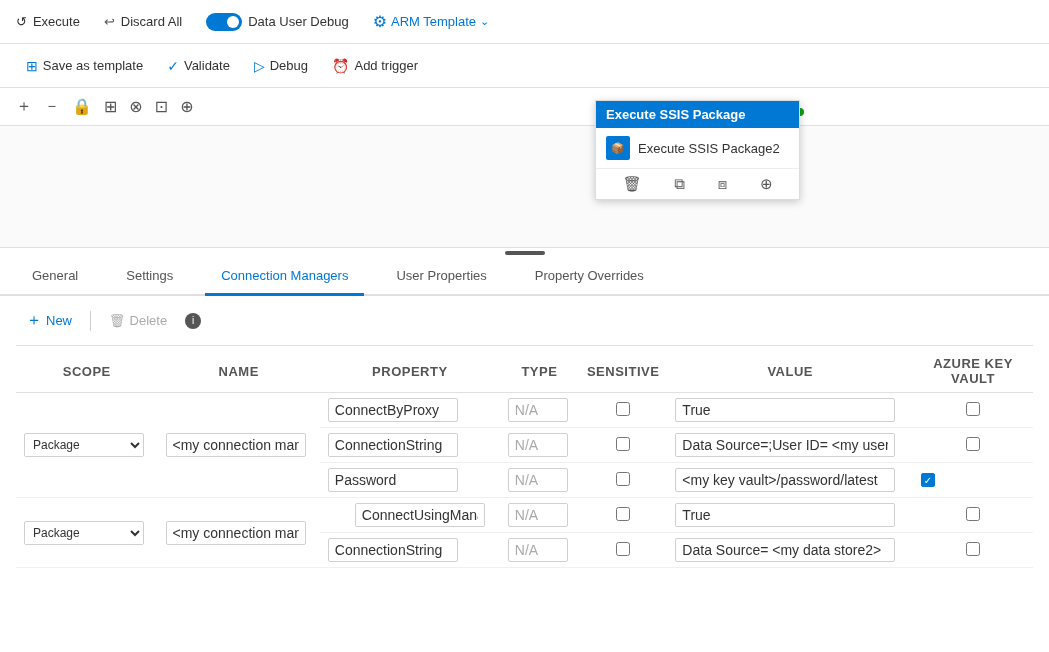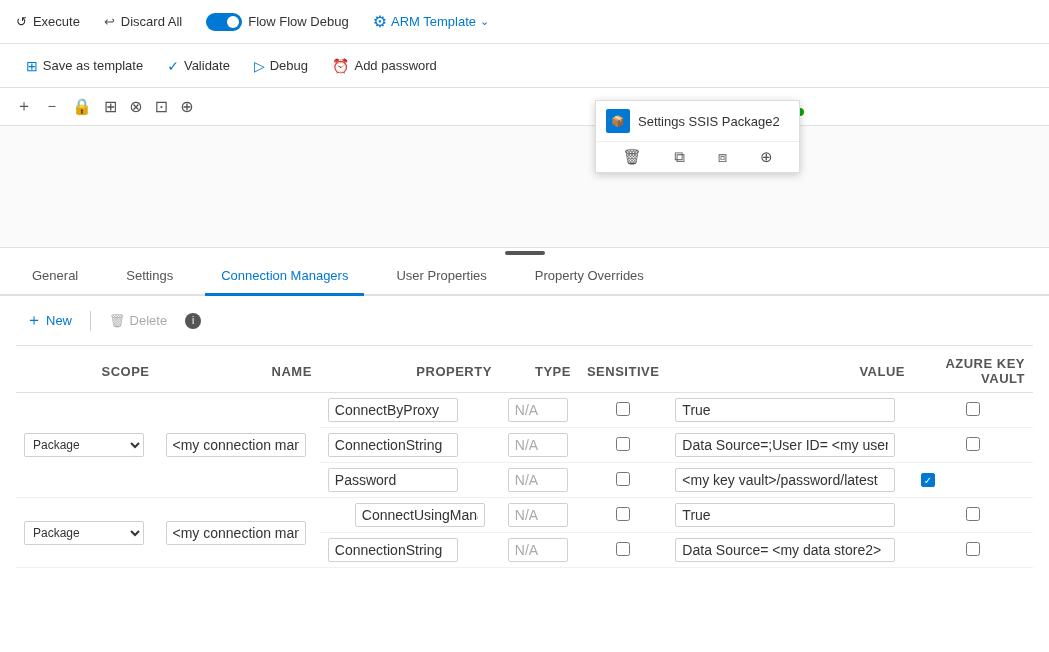--- a/index.html
+++ b/index.html
@@ -125,21 +125,21 @@
     .actions-sep { width: 1px; height: 20px; background: #ccc; }
     .info-icon {
       width: 16px; height: 16px; background: #555; border-radius: 50%;
       color: #fff; font-size: 10px; display: flex; align-items: center;
       justify-content: center; cursor: pointer;
     }
 
     
     .data-table { width: 100%; border-collapse: collapse; margin-top: 4px; }
     .data-table th {
-      text-align: right; padding: 6px 8px; font-size: 11px;
+      text-align: center; padding: 6px 8px; font-size: 11px;
       font-weight: 600; color: #555; text-transform: uppercase;
       border-bottom: 1px solid #e0e0e0; letter-spacing: 0.5px;
     }
     .data-table td { padding: 5px 8px; border-bottom: 1px solid #f0f0f0; vertical-align: middle; }
 
     .td-input {
       width: 100%; border: 1px solid #d0d0d0; padding: 3px 6px;
       font-size: 14px; color: #333; background: #fff; border-radius: 2px;
       outline: none;
     }
@@ -163,21 +163,21 @@
   <div class="top-bar-item">
     <span>↺</span>
     <span>Execute</span>
   </div>
   <div class="top-bar-item">
     <span style="color:#555;">↩</span>
     <span>Discard All</span>
   </div>
   <div class="top-bar-item">
     <div class="toggle-switch"></div>
-    <span>Flow Flow Debug</span>
+    <span>Data User Debug</span>
   </div>
   <div class="arm-template">
     <span style="font-size:16px; color:#0078d4;">⚙</span>
     <span>ARM Template</span>
     <span style="font-size:11px;">⌄</span>
   </div>
 </div>
 
 <div class="action-bar">
   <button class="action-btn">
@@ -187,40 +187,43 @@
   <button class="action-btn">
     <span style="font-size:14px; color:#0078d4;">✓</span>
     <span>Validate</span>
   </button>
   <button class="action-btn">
     <span style="font-size:14px; color:#0078d4;">▷</span>
     <span>Debug</span>
   </button>
   <button class="action-btn">
     <span style="font-size:14px; color:#0078d4;">⏰</span>
-    <span>Add password</span>
+    <span>Add trigger</span>
   </button>
 </div>
 
 <div class="canvas-area">
 
   <div class="toolbar-row">
     <span class="toolbar-icon">＋</span>
     <span class="toolbar-icon">－</span>
     <span class="toolbar-icon">🔒</span>
     <span class="toolbar-icon">⊞</span>
     <span class="toolbar-icon">⊗</span>
     <span class="toolbar-icon">⊡</span>
     <span class="toolbar-icon">⊕</span>
   </div>
 
   <div class="ssis-popup">
+    <div class="ssis-popup-header">
+      <span>Execute SSIS Package</span>
+    </div>
     <div class="ssis-popup-body">
       <div class="ssis-pkg-icon">📦</div>
-      <span style="font-size:13px; color:#333;">Settings SSIS Package2</span>
+      <span style="font-size:13px; color:#333;">Execute SSIS Package2</span>
     </div>
     <div class="ssis-popup-actions">
       <span class="ssis-action-icon">🗑</span>
       <span class="ssis-action-icon">⧉</span>
       <span class="ssis-action-icon">⧈</span>
       <span class="ssis-action-icon">⊕</span>
     </div>
   </div>
   <div class="status-dot"></div>
 </div>

